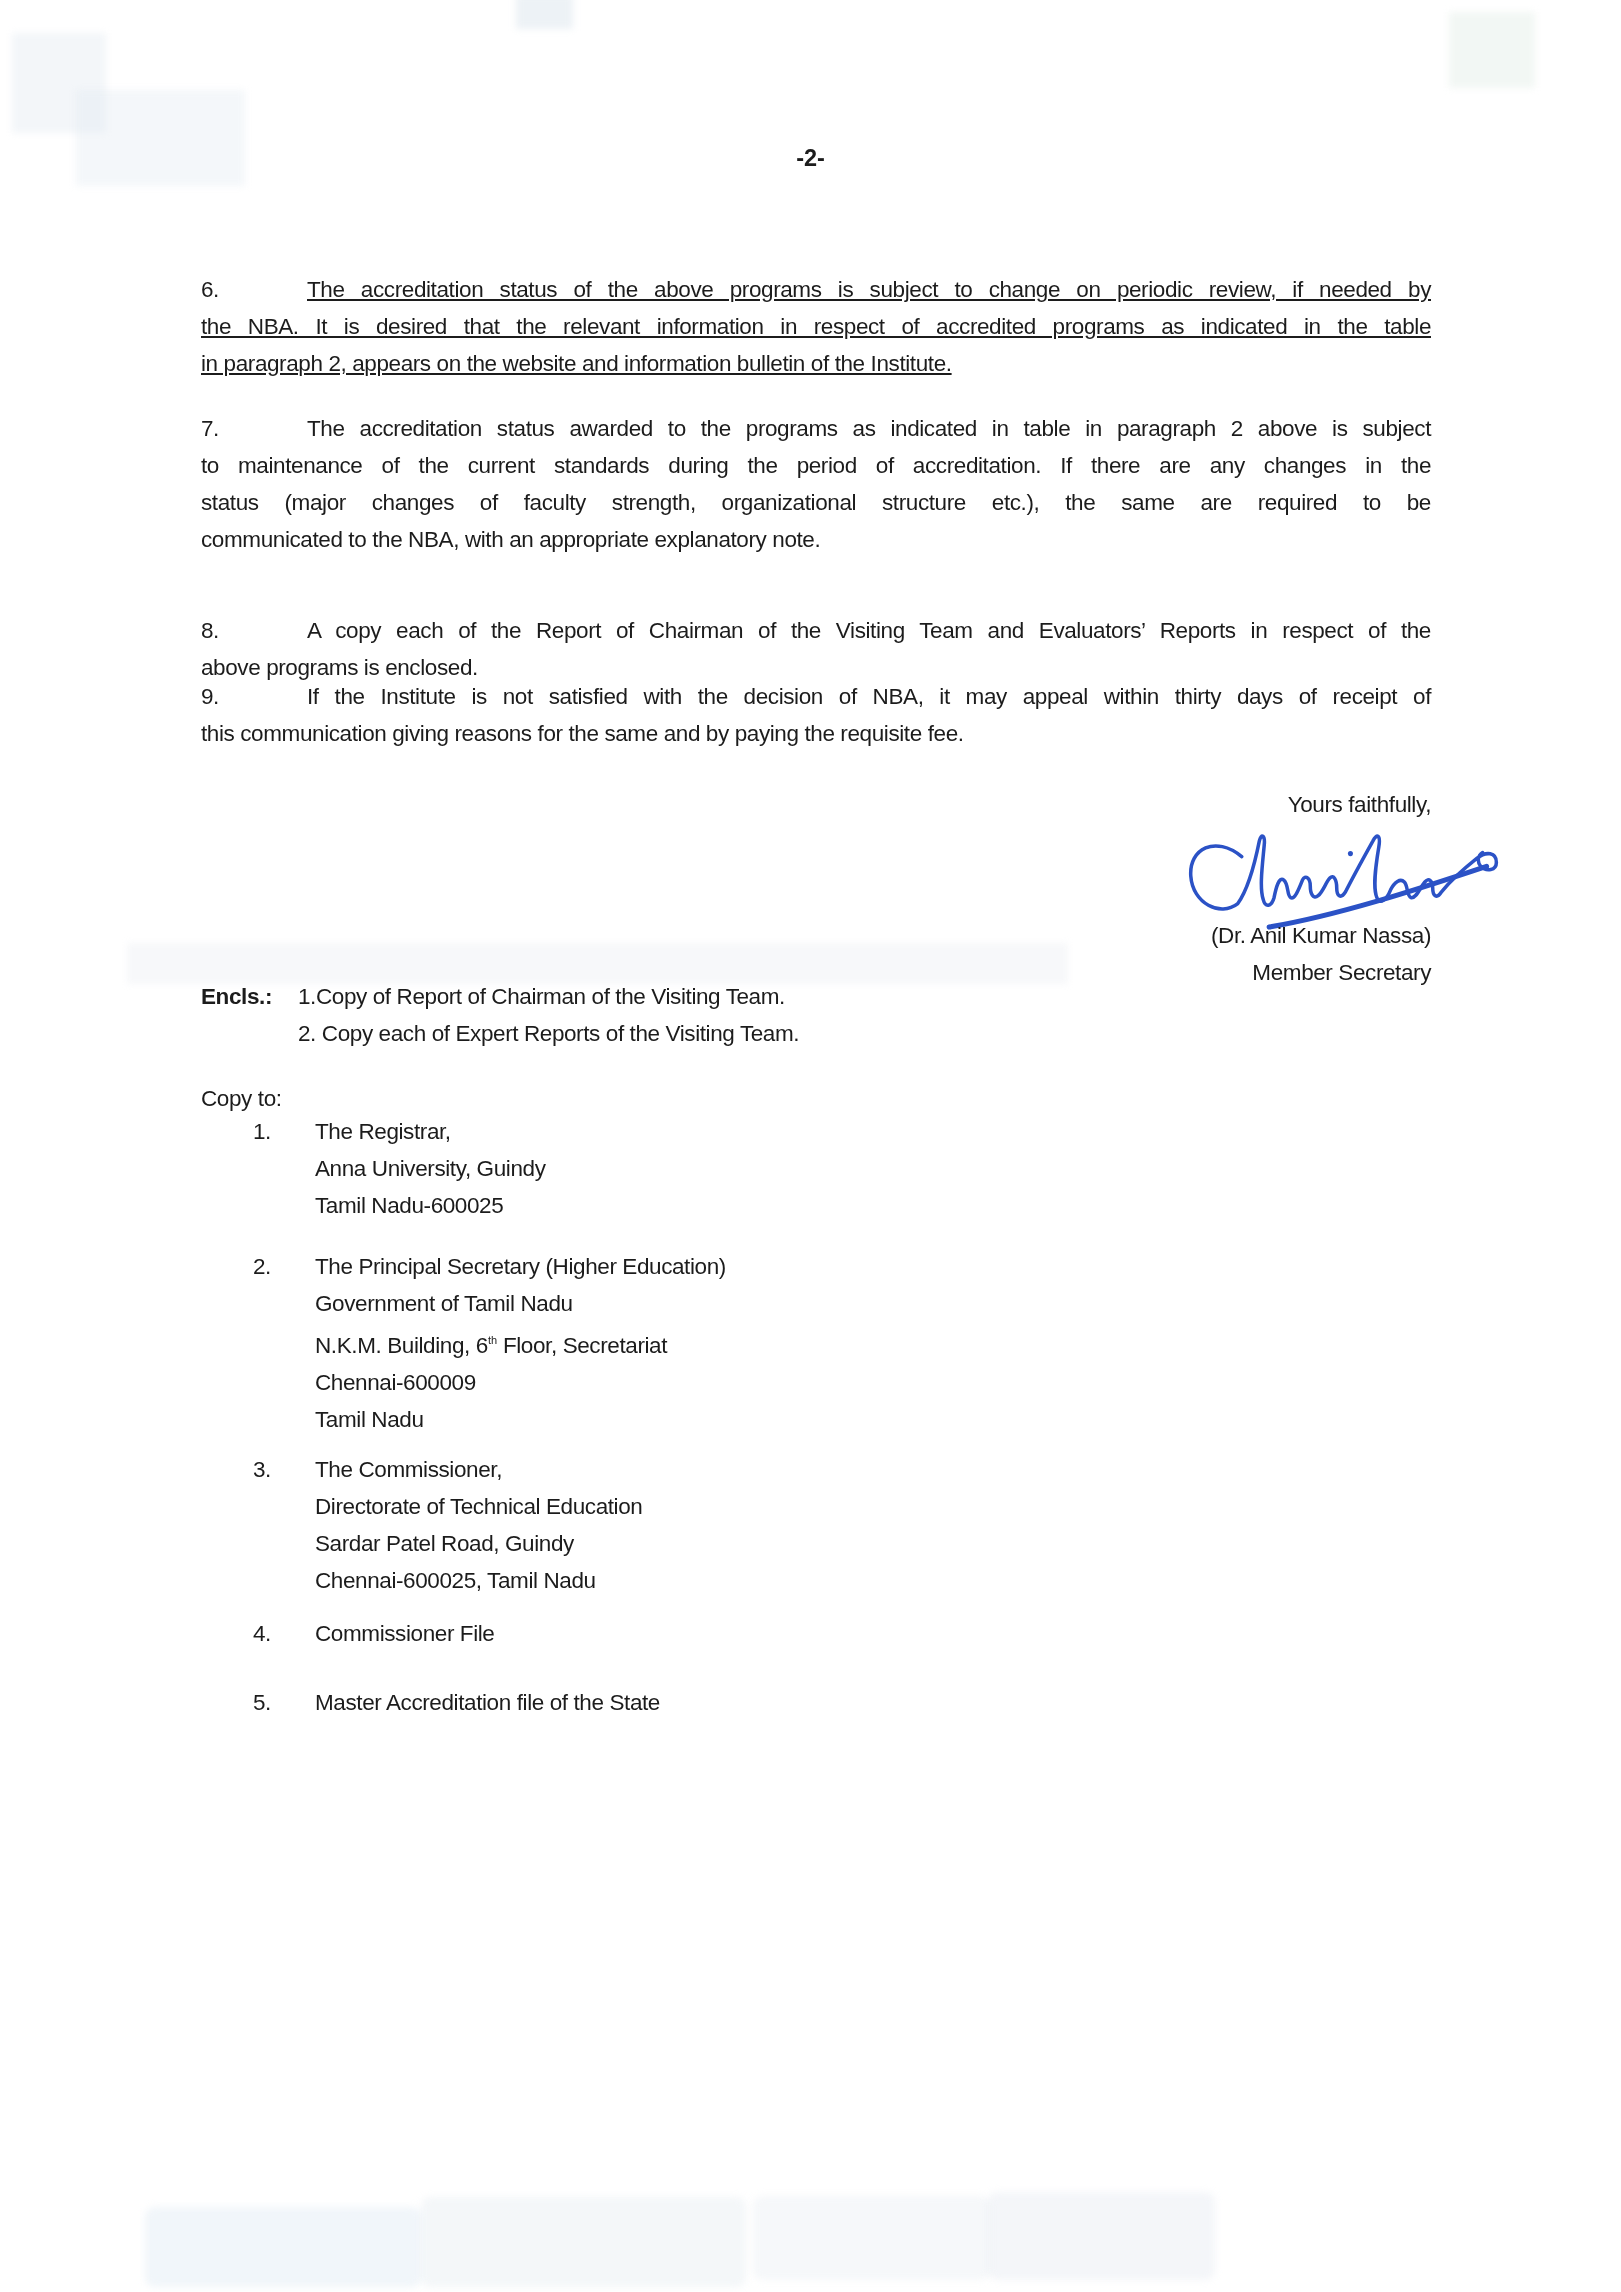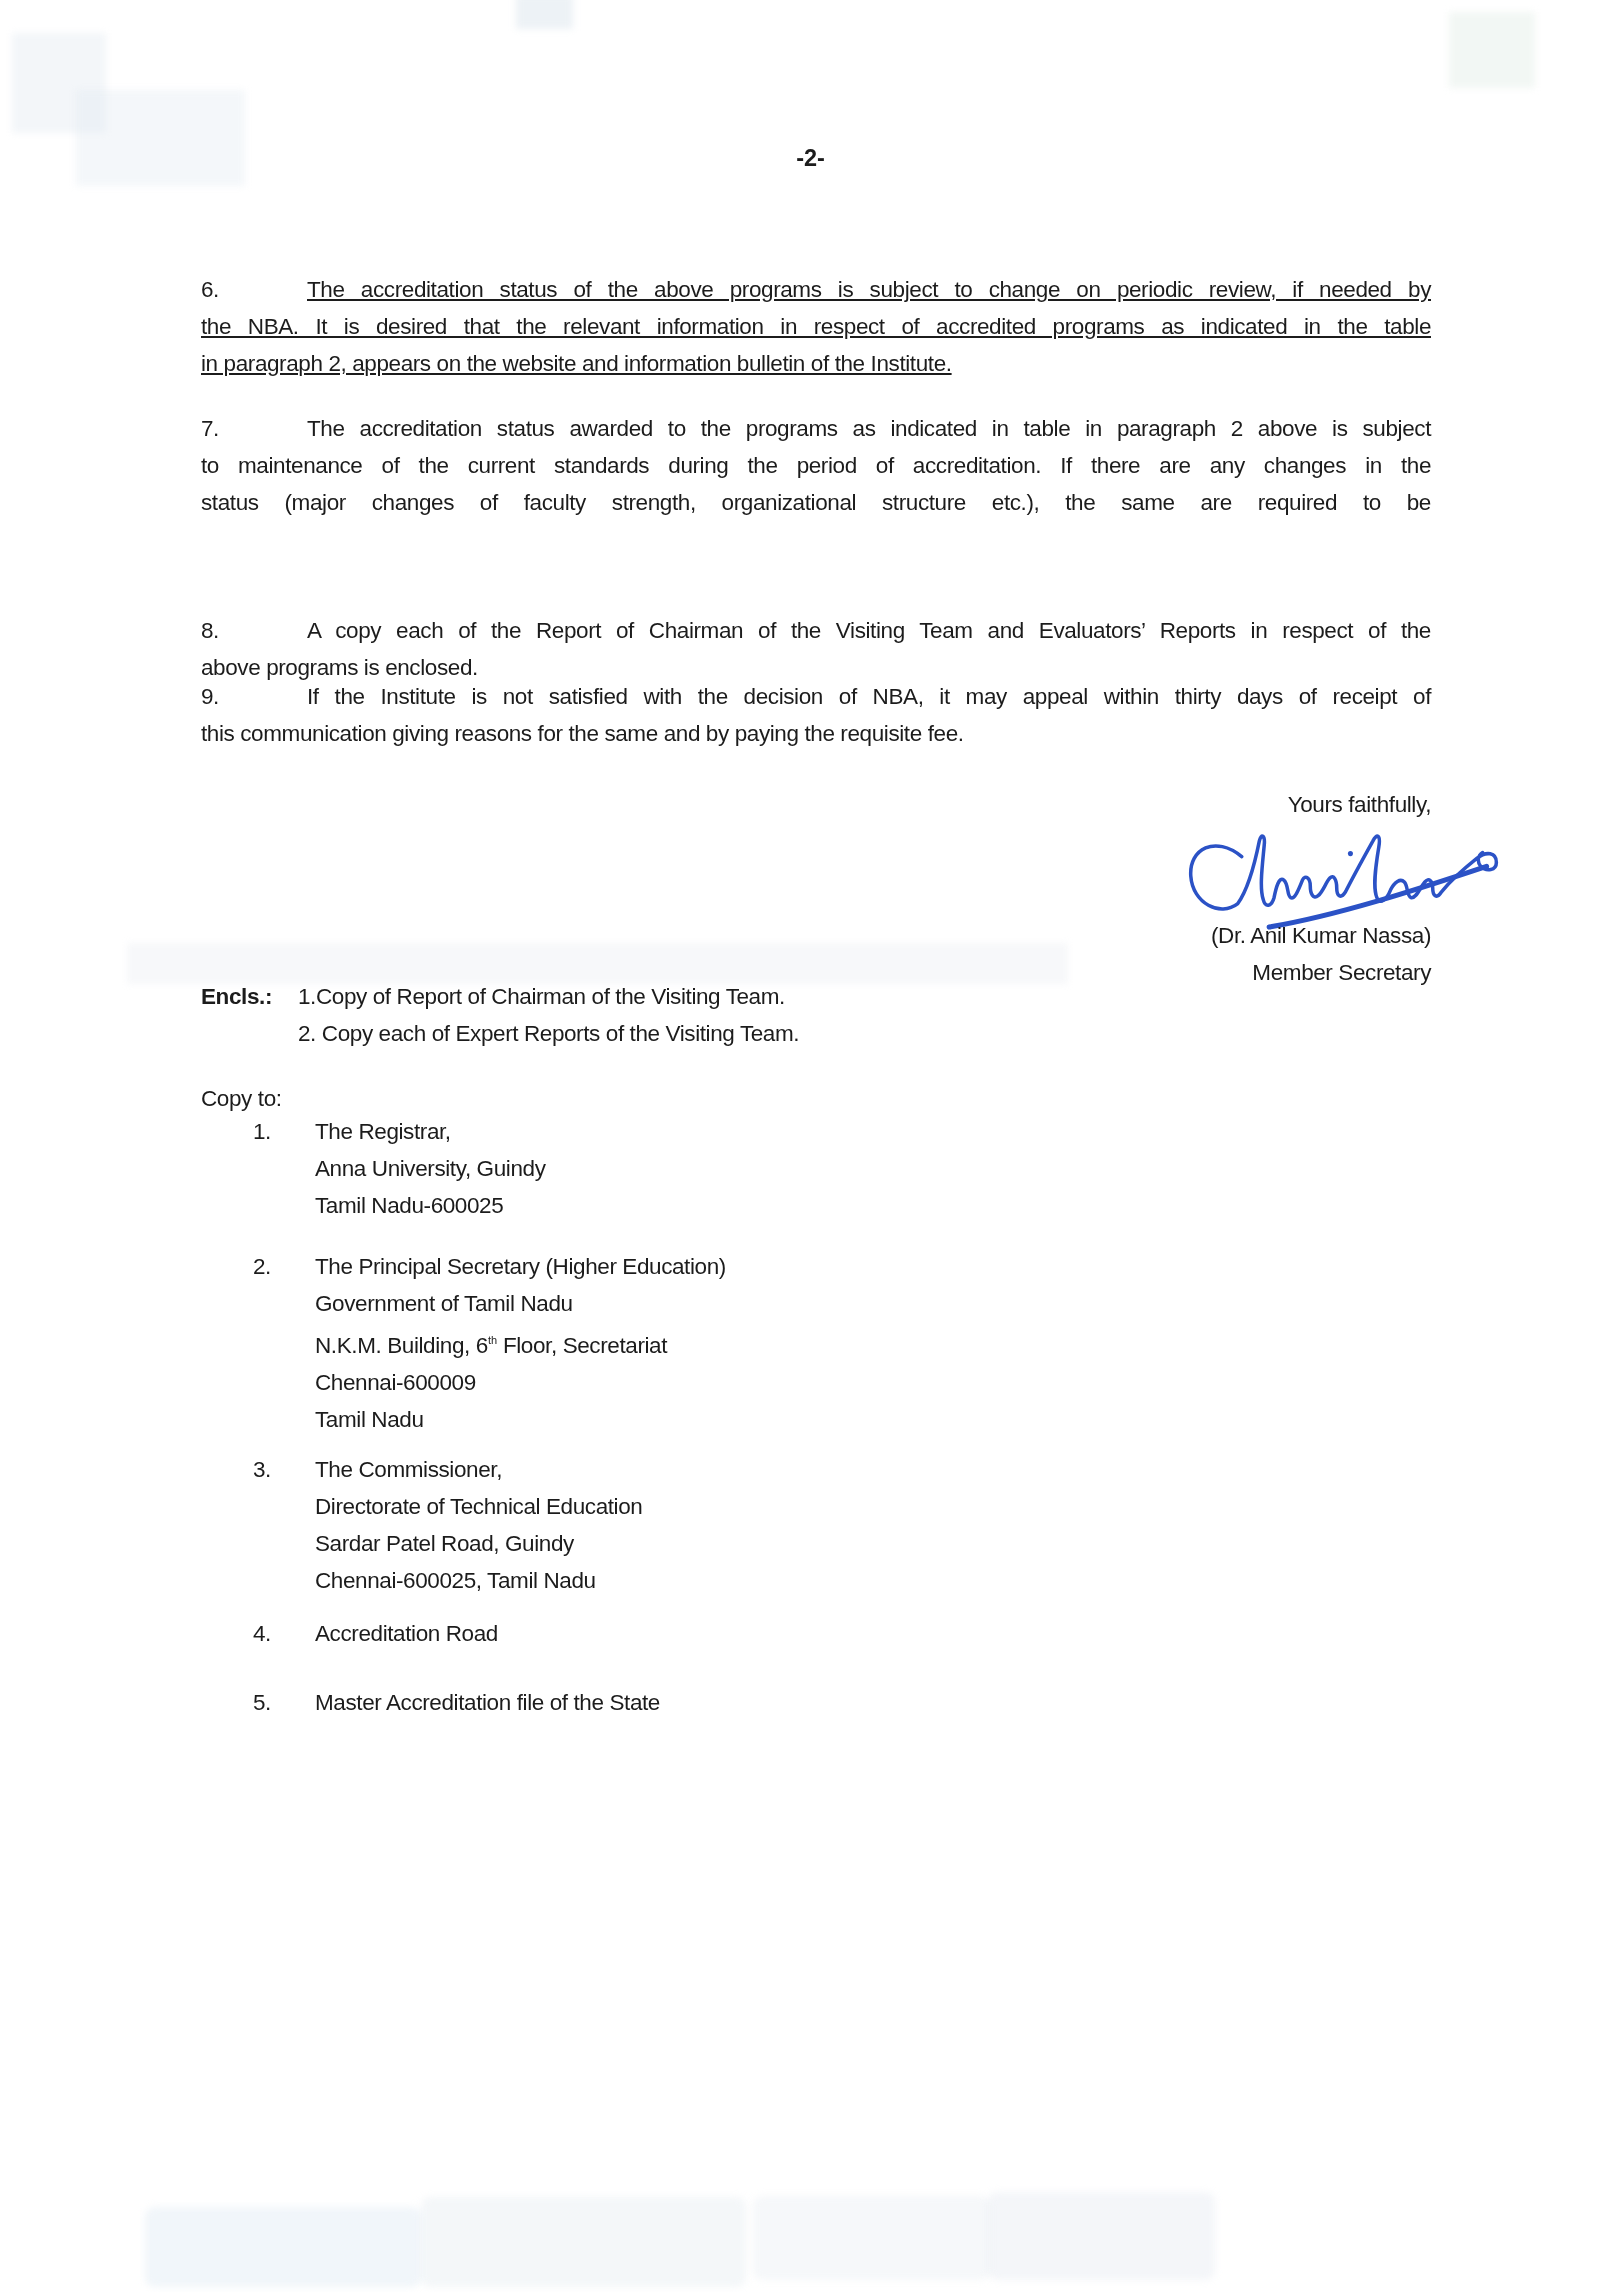--- a/index.html
+++ b/index.html
@@ -90,20 +90,21 @@
   <div class="para" id="para-6">
     <div class="jline"><span class="pnum">6.</span><span>The accreditation status of the above programs is subject to change on periodic review, if needed by</span></div>
     <div class="jline">the NBA.  It is desired that the relevant information in respect of accredited programs as indicated in the table</div>
     <div class="lline">in paragraph 2, appears on the website and information bulletin of the Institute.</div>
   </div>
 
   <div class="para" id="para-7">
     <div class="jline"><span class="pnum">7.</span><span>The accreditation status awarded to the programs as indicated in table in paragraph 2 above is subject</span></div>
     <div class="jline">to maintenance of the current standards during the period of accreditation.  If there are any changes in the</div>
     <div class="jline">status (major changes of faculty strength, organizational structure etc.), the same are required to be</div>
+    <div class="lline">communicated to the NBA, with an appropriate explanatory note.</div>
   </div>
 
   <div class="para" id="para-8">
     <div class="jline"><span class="pnum">8.</span><span>A copy each of the Report of Chairman of the Visiting Team and Evaluators’ Reports in respect of the</span></div>
     <div class="lline">above programs is enclosed.</div>
   </div>
 
   <div class="para" id="para-9">
     <div class="jline"><span class="pnum">9.</span><span>If the Institute is not satisfied with the decision of NBA, it may appeal within thirty days of receipt of</span></div>
     <div class="lline">this communication giving reasons for the same and by paying the requisite fee.</div>
@@ -188,21 +189,21 @@
       <div>The Commissioner,</div>
       <div>Directorate of Technical Education</div>
       <div>Sardar Patel Road, Guindy</div>
       <div>Chennai-600025, Tamil Nadu</div>
     </div>
   </div>
 
   <div class="block copy-item" id="copy-4">
     <div class="copy-num">4.</div>
     <div class="copy-lines">
-      <div>Accreditation Road</div>
+      <div>Commissioner File</div>
     </div>
   </div>
 
   <div class="block copy-item" id="copy-5">
     <div class="copy-num">5.</div>
     <div class="copy-lines">
       <div>Master Accreditation file of the State</div>
     </div>
   </div>
 

